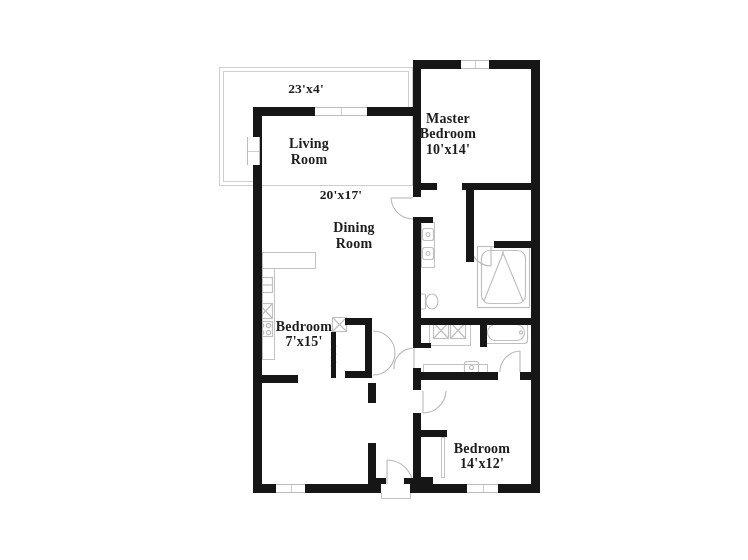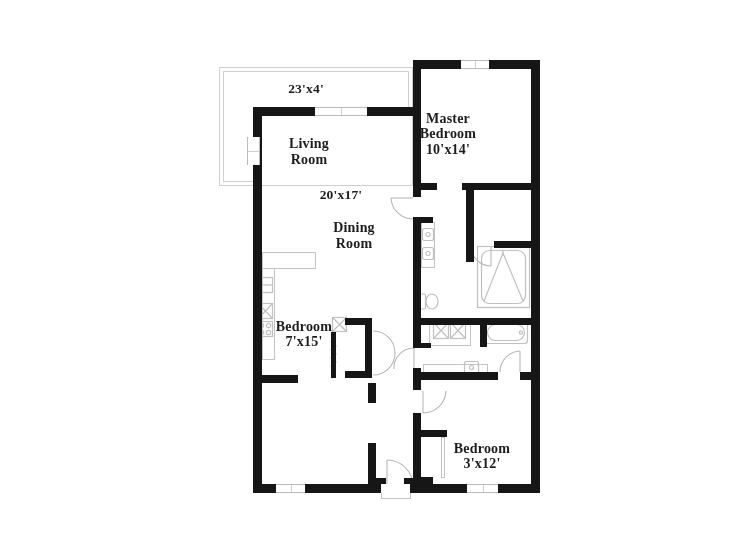--- a/index.html
+++ b/index.html
@@ -195,16 +195,16 @@
 
 
   <div class="lbl" style="left:274px;top:303px;width:60px">
     <span>Bedroom</span>
     <div class="small">7'x15'</div>
   </div>
 
 
   <div class="lbl" style="left:450px;top:425px;width:64px">
     <span>Bedroom</span>
-    <div class="small">3'x12'</div>
+    <div class="small">14'x12'</div>
   </div>
 
 </div>
 
 </body></html>

